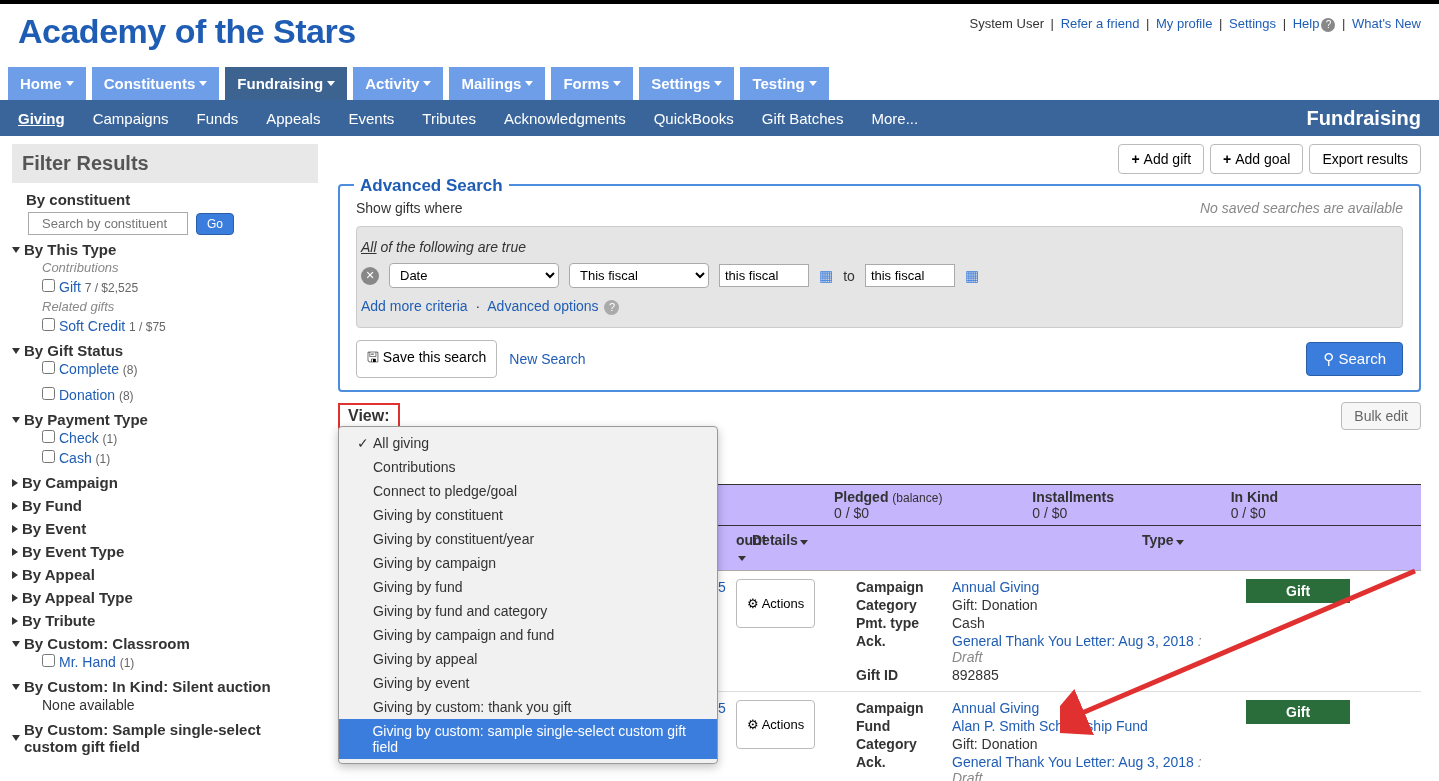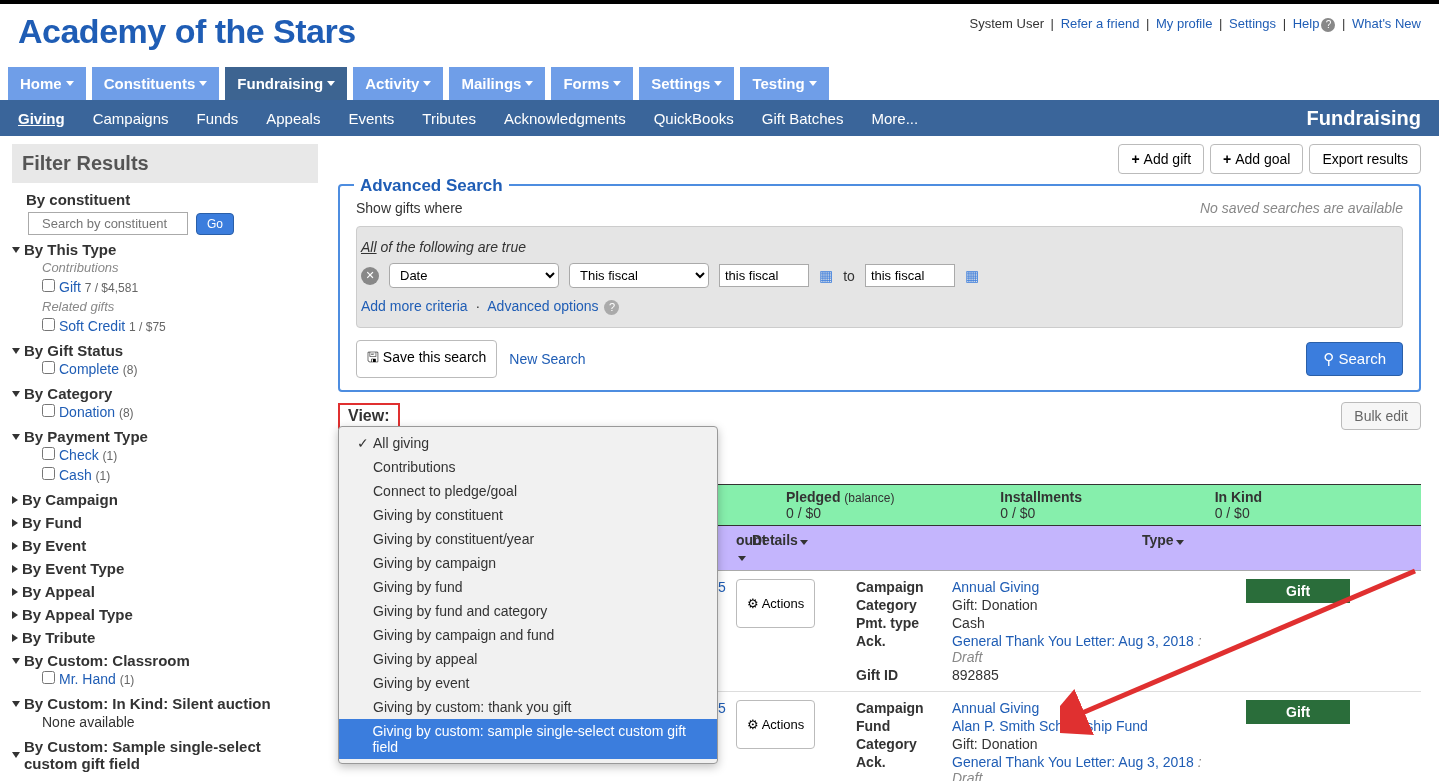--- a/index.html
+++ b/index.html
@@ -74,21 +74,21 @@
 .bulk-edit { margin-left: auto; border: 1px solid #bbb; background: #f6f6f6; color: #666; padding: 5px 12px; border-radius: 4px; cursor: pointer; font-size: 14px; }
 
 .view-dropdown { position: absolute; top: 24px; left: 0; width: 380px; background: #f1f1f1; border: 1px solid #999; border-radius: 4px; box-shadow: 0 3px 10px rgba(0,0,0,0.25); z-index: 100; padding: 4px 0; }
 .dd-item { padding: 4px 18px; font-size: 14px; cursor: pointer; display: flex; align-items: center; }
 .dd-item.selected { background: #3b7ddd; color: #fff; }
 .dd-check { width: 12px; display: inline-block; margin-right: 4px; }
 
 .arrow-svg { position: absolute; top: 430px; left: 730px; z-index: 200; pointer-events: none; }
 
 .table-container { margin-top: 54px; }
-.summary-header { display: flex; background: #86efac; border-top: 1px solid #333; border-bottom: 1px solid #333; font-size: 14px; }
+.summary-header { display: flex; background: #c4b5fd; border-top: 1px solid #333; border-bottom: 1px solid #333; font-size: 14px; padding-left: 48px; }
 .summary-col { flex: 1; padding: 4px 8px; }
 .summary-col .label { font-weight: 700; display: block; }
 .summary-col .val { display: block; }
 .summary-col .bal { font-size: 12px; font-weight: normal; }
 
 .data-header { display: flex; background: #c4b5fd; font-size: 14px; font-weight: 700; border-bottom: 1px solid #aaa; }
 .data-header .col { padding: 6px 8px; cursor: pointer; }
 .col-date { width: 390px; padding-left: 398px !important; }
 .col-details { width: 390px; }
 .col-type { width: 160px; }
@@ -192,38 +192,34 @@
         <button class="go-btn">Go</button>
       </div>
     </div>
 
     <div class="filter-section">
       <div class="filter-heading">
           <span class="tri-down"></span>
           <span>By This Type</span>
         </div>
       <div class="filter-subheading">Contributions</div>
-      <div class="filter-item"><input type="checkbox" style=""><a>Gift</a> <span class="count">7 / $4,581</span></div>
+      <div class="filter-item"><input type="checkbox" style=""><a>Gift</a> <span class="count">7 / $2,525</span></div>
       <div class="filter-subheading">Related gifts</div>
       <div class="filter-item"><input type="checkbox" style=""><a>Soft Credit</a> <span class="count">1 / $75</span></div>
     </div>
 
     <div class="filter-section">
       <div class="filter-heading">
           <span class="tri-down"></span>
           <span>By Gift Status</span>
         </div>
       <div class="filter-item"><input type="checkbox" style=""><a>Complete</a> <span class="count">(8)</span></div>
     </div>
 
     <div class="filter-section">
-      <div class="filter-heading">
-          <span class="tri-down"></span>
-          <span>By Category</span>
-        </div>
       <div class="filter-item"><input type="checkbox" style=""><a>Donation</a> <span class="count">(8)</span></div>
     </div>
 
     <div class="filter-section">
       <div class="filter-heading">
           <span class="tri-down"></span>
           <span>By Payment Type</span>
         </div>
       <div class="filter-item"><input type="checkbox" style=""><a>Check</a> <span class="count">(1)</span></div>
       <div class="filter-item"><input type="checkbox" style=""><a>Cash</a> <span class="count">(1)</span></div>

